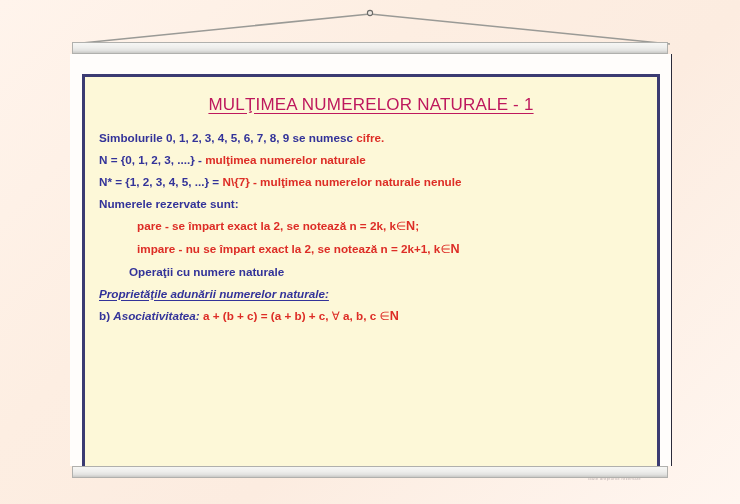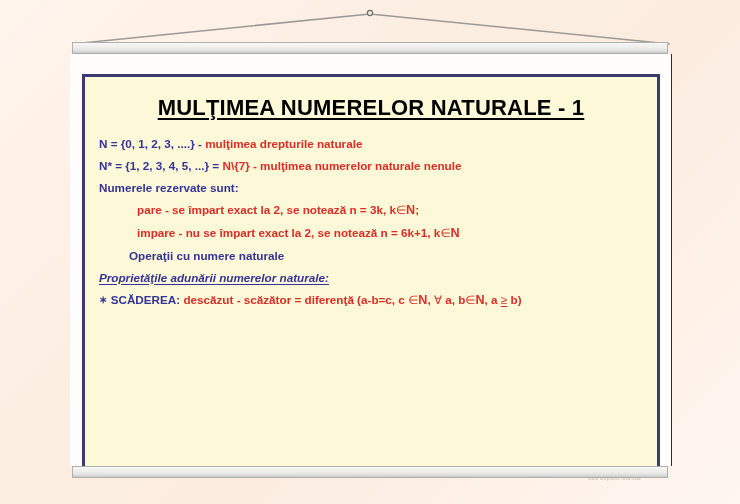--- a/index.html
+++ b/index.html
@@ -61,23 +61,23 @@
     height: 396px;
     background: #fdf8d8;
     border: 3px solid #3b3b72;
     box-sizing: border-box;
     padding: 8px 14px 4px 14px;
   }
 
   
   #title {
     text-align: center;
-    color: #000000;
-    font-size: 22px;
-    font-weight: bold;
+    color: #be185d;
+    font-size: 17px;
+    font-weight: normal;
     letter-spacing: 0.2px;
     text-decoration: underline;
     text-underline-offset: 3px;
     margin: 10px 0 16px 0;
     white-space: nowrap;
   }
 
   .line {
     font-size: 11.7px;
     font-weight: bold;
@@ -121,57 +121,59 @@
 <div id="poster">
 
   <div class="rail" id="rail-top"></div>
 
   <div id="sheet">
 
     <div id="board">
 
       <div id="title">MULŢIMEA NUMERELOR NATURALE - 1</div>
 
+      <div class="line">
+        <span class="b">Simbolurile 0, 1, 2, 3, 4, 5, 6, 7, 8, 9  se numesc </span><span class="r">cifre.</span>
+      </div>
 
       <div class="line">
-        <span class="b">N = {0, 1, 2, 3, ....} - </span><span class="r">mulţimea drepturile naturale</span>
+        <span class="b">N = {0, 1, 2, 3, ....} - </span><span class="r">mulţimea numerelor naturale</span>
       </div>
 
       <div class="line">
         <span class="b">N* = {1, 2, 3, 4, 5, ...} = </span><span class="r">N\{7} - mulţimea numerelor naturale nenule</span>
       </div>
 
       <div class="line">
         <span class="b">Numerele rezervate sunt:</span>
       </div>
 
       <div class="line indent1">
-        <span class="r">pare - se împart exact la 2, se notează n = 3k, k</span><span class="r op">∈</span><span class="r setN">N</span><span class="r">;</span>
+        <span class="r">pare - se împart exact la 2, se notează n = 2k, k</span><span class="r op">∈</span><span class="r setN">N</span><span class="r">;</span>
       </div>
 
       <div class="line indent1">
-        <span class="r">impare - nu se împart exact la 2, se notează n = 6k+1, k</span><span class="r op">∈</span><span class="r setN">N</span>
+        <span class="r">impare - nu se împart exact la 2, se notează n = 2k+1, k</span><span class="r op">∈</span><span class="r setN">N</span>
       </div>
 
       <div class="line indent2">
         <span class="b">Operaţii cu numere naturale</span>
       </div>
 
 
       <div class="line">
         <span class="b it u">Proprietăţile adunării numerelor naturale:</span>
       </div>
 
 
+      <div class="line">
+        <span class="b">b) </span><span class="b it">Asociativitatea:</span><span class="r"> a + (b + c) = (a + b) + c, </span><span class="r op">∀</span><span class="r"> a, b, c </span><span class="r op">∈</span><span class="r setN">N</span>
+      </div>
 
 
-      <div class="line">
-        <span class="b ast">∗</span>
-        <span class="b">SCĂDEREA: </span><span class="r">descăzut - scăzător = diferenţă (a-b=c, c </span><span class="r op">∈</span><span class="r setN">N</span><span class="r">, </span><span class="r op">∀</span><span class="r"> a, b</span><span class="r op">∈</span><span class="r setN">N</span><span class="r">, a </span><span class="r op u">≥</span><span class="r"> b)</span>
-      </div>
 
       <div id="watermark">Toate drepturile rezervate</div>
 
     </div>
   </div>
 
   <div class="rail" id="rail-bottom"></div>
 </div>
 
 </body></html>

